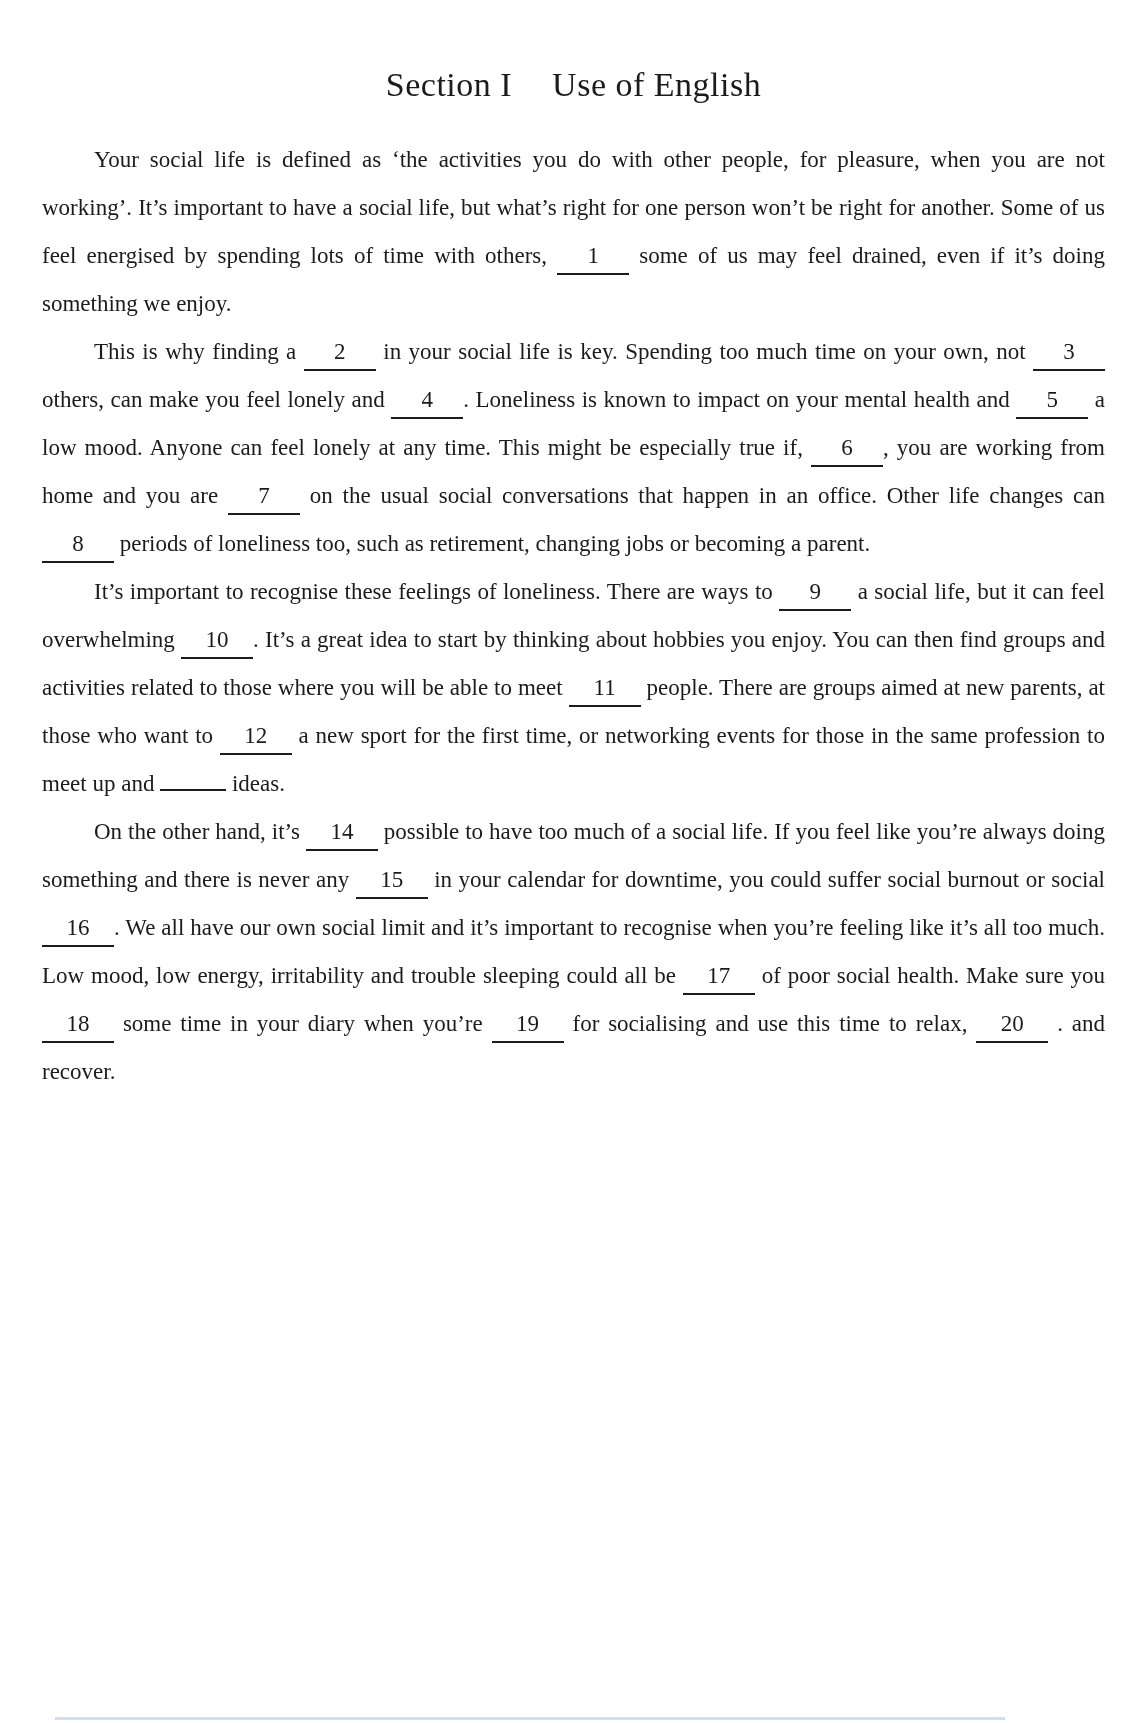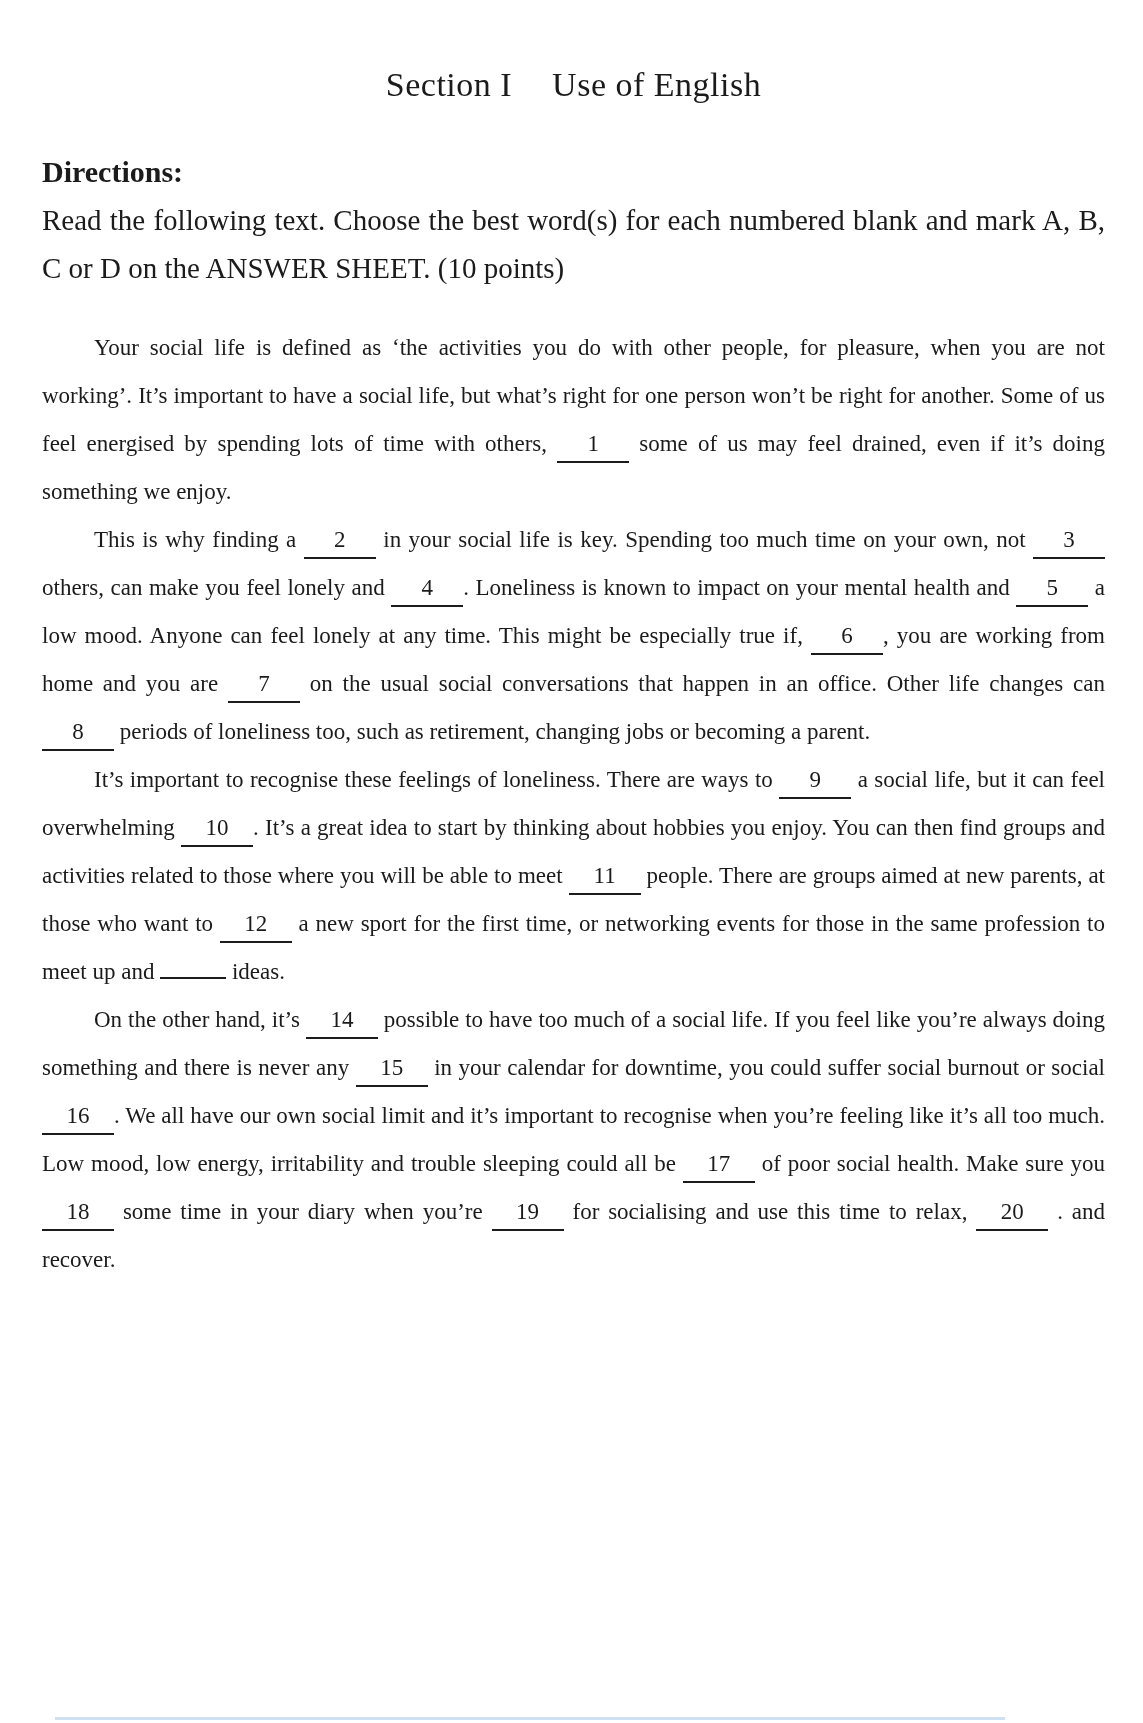--- a/index.html
+++ b/index.html
@@ -75,24 +75,20 @@
 </style>
 </head>
 <body>
 
 <div class="page">
 
   <h1 class="title">
     <span class="title-section">Section I</span><span>Use of English</span>
   </h1>
 
-  <div class="directions-block">
-    <div class="directions-heading">Directions:</div>
-    <p class="directions-text">Read the following text. Choose the best word(s) for each numbered blank and mark A, B, C or D on the ANSWER SHEET. (10 points)</p>
-  </div>
 
   <div class="passage">
       <p class="para"><span>Your social life is defined as ‘the activities you do with other people, for pleasure, when you are not working’. It’s important to have a social life, but what’s right for one person won’t be right for another. Some of us feel energised by spending lots of time with others, </span><span class="blank">1</span><span> some of us may feel drained, even if it’s doing something we enjoy.</span></p>
       <p class="para"><span>This is why finding a </span><span class="blank">2</span><span> in your social life is key. Spending too much time on your own, not </span><span class="blank">3</span><span> others, can make you feel lonely and </span><span class="blank">4</span><span>. Loneliness is known to impact on your mental health and </span><span class="blank">5</span><span> a low mood. Anyone can feel lonely at any time. This might be especially true if, </span><span class="blank">6</span><span>, you are working from home and you are </span><span class="blank">7</span><span> on the usual social conversations that happen in an office. Other life changes can </span><span class="blank">8</span><span> periods of loneliness too, such as retirement, changing jobs or becoming a parent.</span></p>
       <p class="para"><span>It’s important to recognise these feelings of loneliness. There are ways to </span><span class="blank">9</span><span> a social life, but it can feel overwhelming </span><span class="blank">10</span><span>. It’s a great idea to start by thinking about hobbies you enjoy. You can then find groups and activities related to those where you will be able to meet </span><span class="blank">11</span><span> people. There are groups aimed at new parents, at those who want to </span><span class="blank">12</span><span> a new sport for the first time, or networking events for those in the same profession to meet up and </span><span class="blank empty"></span><span> ideas.</span></p>
       <p class="para"><span>On the other hand, it’s </span><span class="blank">14</span><span> possible to have too much of a social life. If you feel like you’re always doing something and there is never any </span><span class="blank">15</span><span> in your calendar for downtime, you could suffer social burnout or social </span><span class="blank">16</span><span>. We all have our own social limit and it’s important to recognise when you’re feeling like it’s all too much. Low mood, low energy, irritability and trouble sleeping could all be </span><span class="blank">17</span><span> of poor social health. Make sure you </span><span class="blank">18</span><span> some time in your diary when you’re </span><span class="blank">19</span><span> for socialising and use this time to relax, </span><span class="blank">20</span><span> . and recover.</span></p>
     </div>
 
   <div class="bottom-line" style="background: rgb(207, 224, 242);"></div>
 

